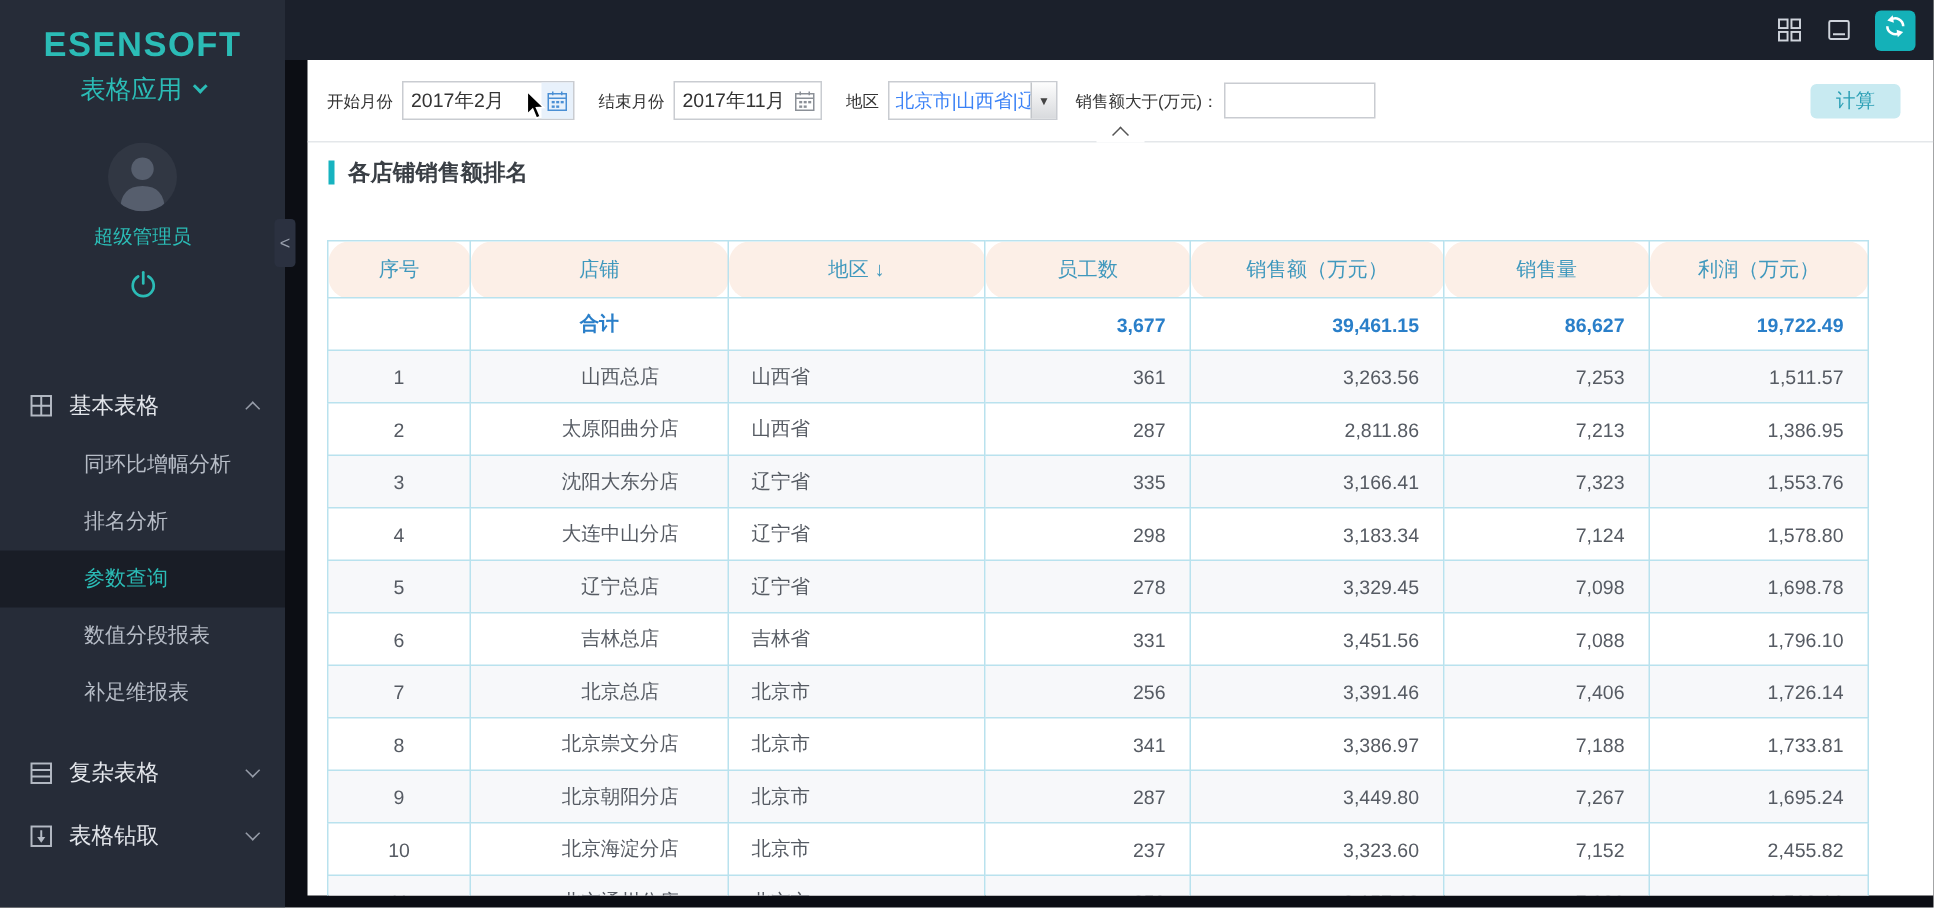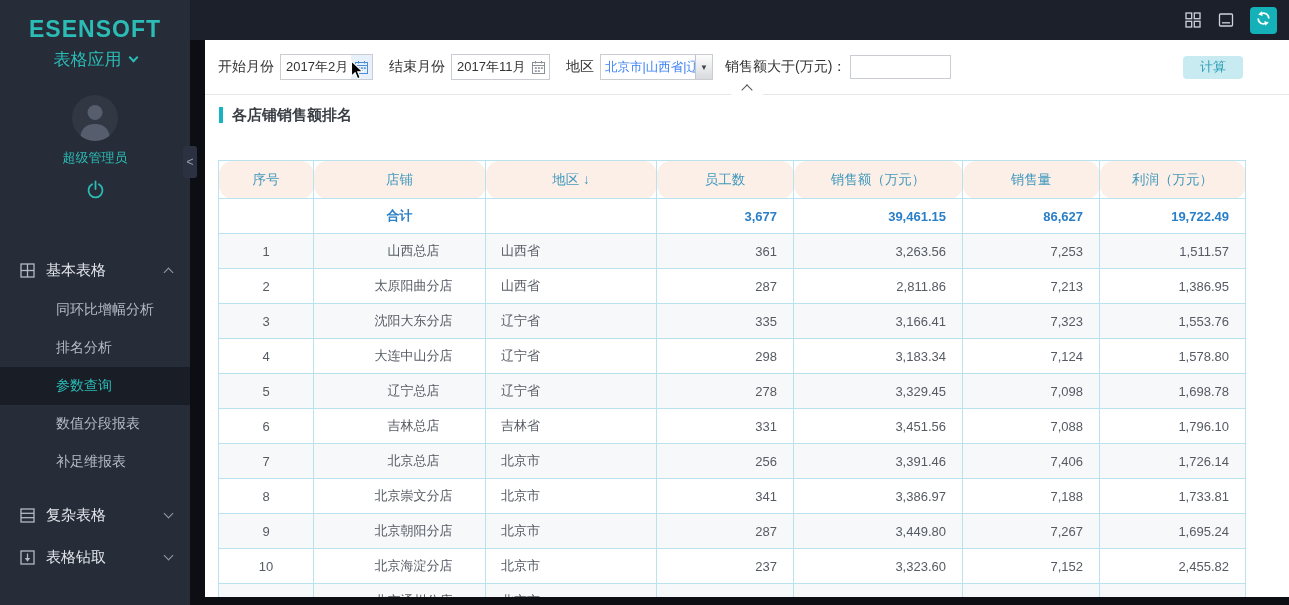--- a/index.html
+++ b/index.html
@@ -39,35 +39,35 @@
 
   .collapse-handle { position:absolute; left:183px; top:146px; width:14px; height:32px; background:#2b3140;
                      border-radius:3px; z-index:6; display:flex; align-items:center; justify-content:center;
                      color:#99a0ad; font-size:12px; cursor:pointer; }
 
   
   .content { position:absolute; left:205px; top:40px; width:1084px; height:557px; background:#ffffff; overflow:hidden; }
 
   .filterbar { position:relative; height:55px; border-bottom:1px solid #e4e7ea;
                display:flex; align-items:center; padding-left:13px; }
-  .f-label { font-size:14px; color:#333; white-space:nowrap; }
+  .f-label { font-size:11px; color:#333; white-space:nowrap; }
   .ml16 { margin-left:16px; }
   .ml12 { margin-left:12px; }
   .ipt { height:26px; border:1px solid #c9ccd1; background:#fff; display:flex; align-items:center; }
-  .date-ipt { width:93px; margin-left:6px; }
+  .date-ipt { width:115px; margin-left:6px; }
   .date-ipt .val { flex:1; font-size:13px; color:#333; padding-left:5px; white-space:nowrap; }
   .cal-btn { width:21px; height:24px; display:flex; align-items:center; justify-content:center; cursor:pointer; }
   .cal-btn.hovered { background:#e8f1fb; }
   .sel { width:113px; margin-left:6px; }
   .sel .val { flex:1; font-size:12.5px; color:#3b82f6; padding-left:4px; white-space:nowrap; overflow:hidden; }
   .sel-arrow { width:17px; height:24px; background:linear-gradient(#fdfdfd,#d8dadd); border-left:1px solid #c2c5c9;
                display:flex; align-items:center; justify-content:center; font-size:8px; color:#444; cursor:pointer; }
   .amt-ipt { width:101px; height:24px; margin-left:4px; border:1px solid #c9ccd1; font-size:13px; padding:0 5px;
              font-family:"Liberation Sans","DejaVu Sans",sans-serif; }
-  .calc-btn { margin-left:auto; margin-right:46px; height:23px; padding:0 17px; background:#c8eaf1; color:#2b9fb5;
+  .calc-btn { margin-left:auto; margin-right:22px; height:23px; padding:0 17px; background:#c8eaf1; color:#2b9fb5;
               font-size:13px; border:none; border-radius:4px; cursor:pointer;
               font-family:"Liberation Sans","DejaVu Sans",sans-serif; }
   .collapse-tab { position:absolute; left:526px; top:43px; width:32px; height:12px;
                   display:flex; align-items:flex-start; justify-content:center; cursor:pointer; background:#fff; }
   .chev-up-sm { width:8px; height:8px; border-left:1.5px solid #555; border-top:1.5px solid #555;
                 transform:rotate(45deg); margin-top:3px; }
 
   .section-head { height:40px; display:flex; align-items:center; padding-left:14px; }
   .sec-bar { width:4px; height:16px; background:#17b3c0; }
   .sec-title { margin-left:9px; font-size:15px; color:#3a3f45; font-weight:bold; }

